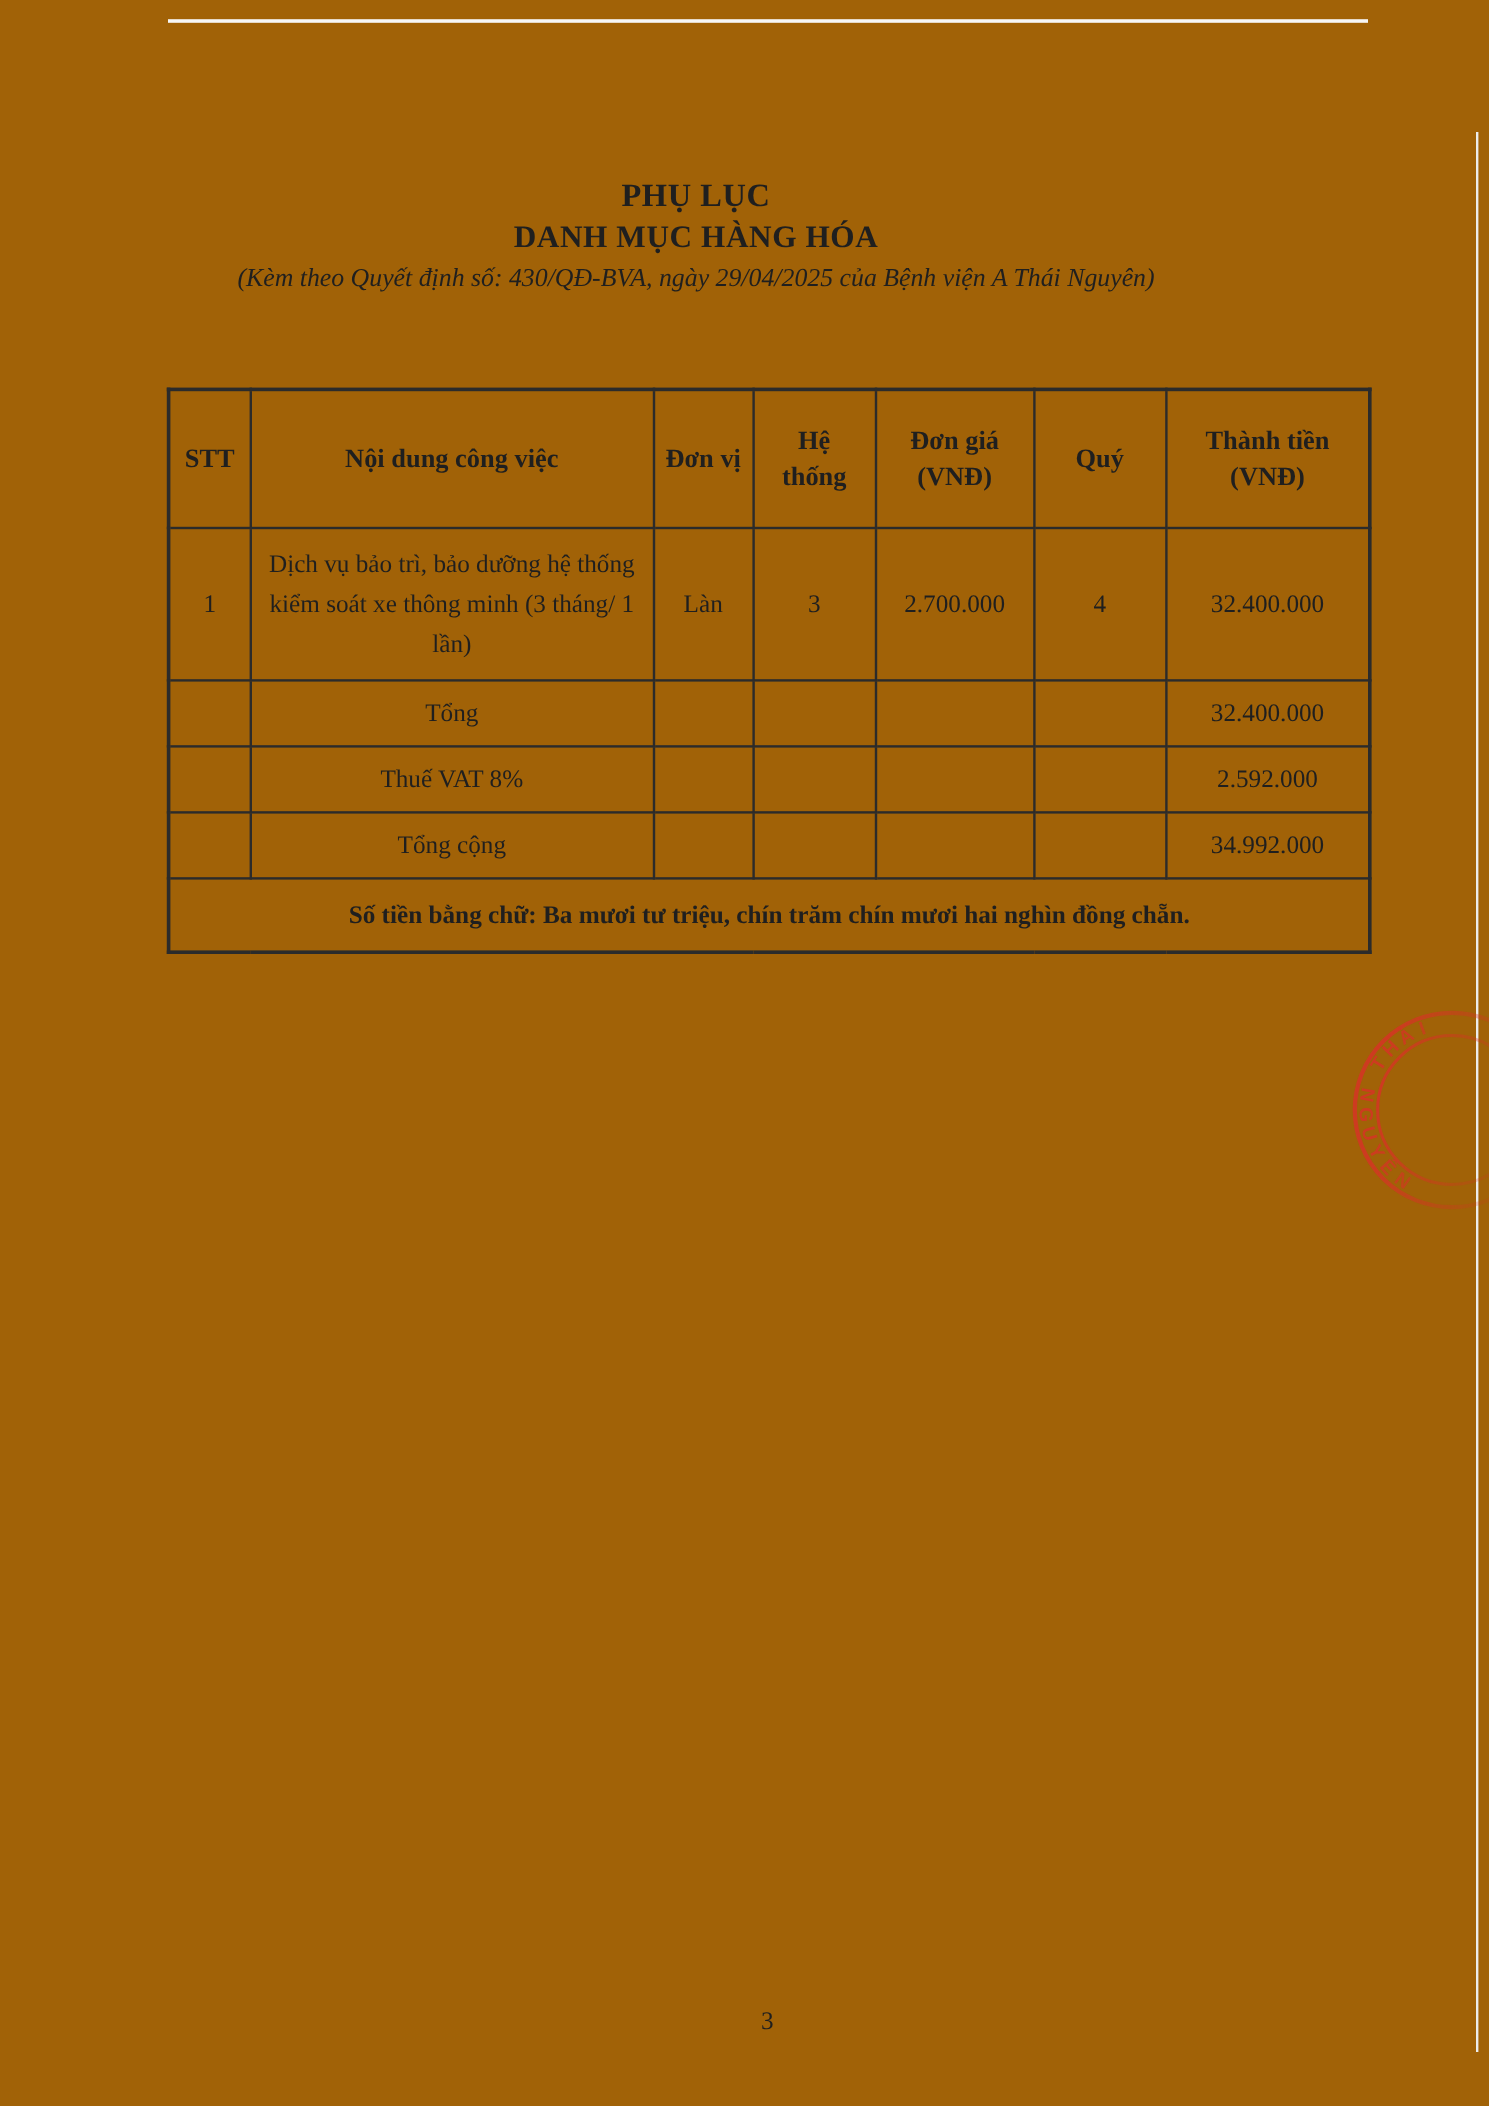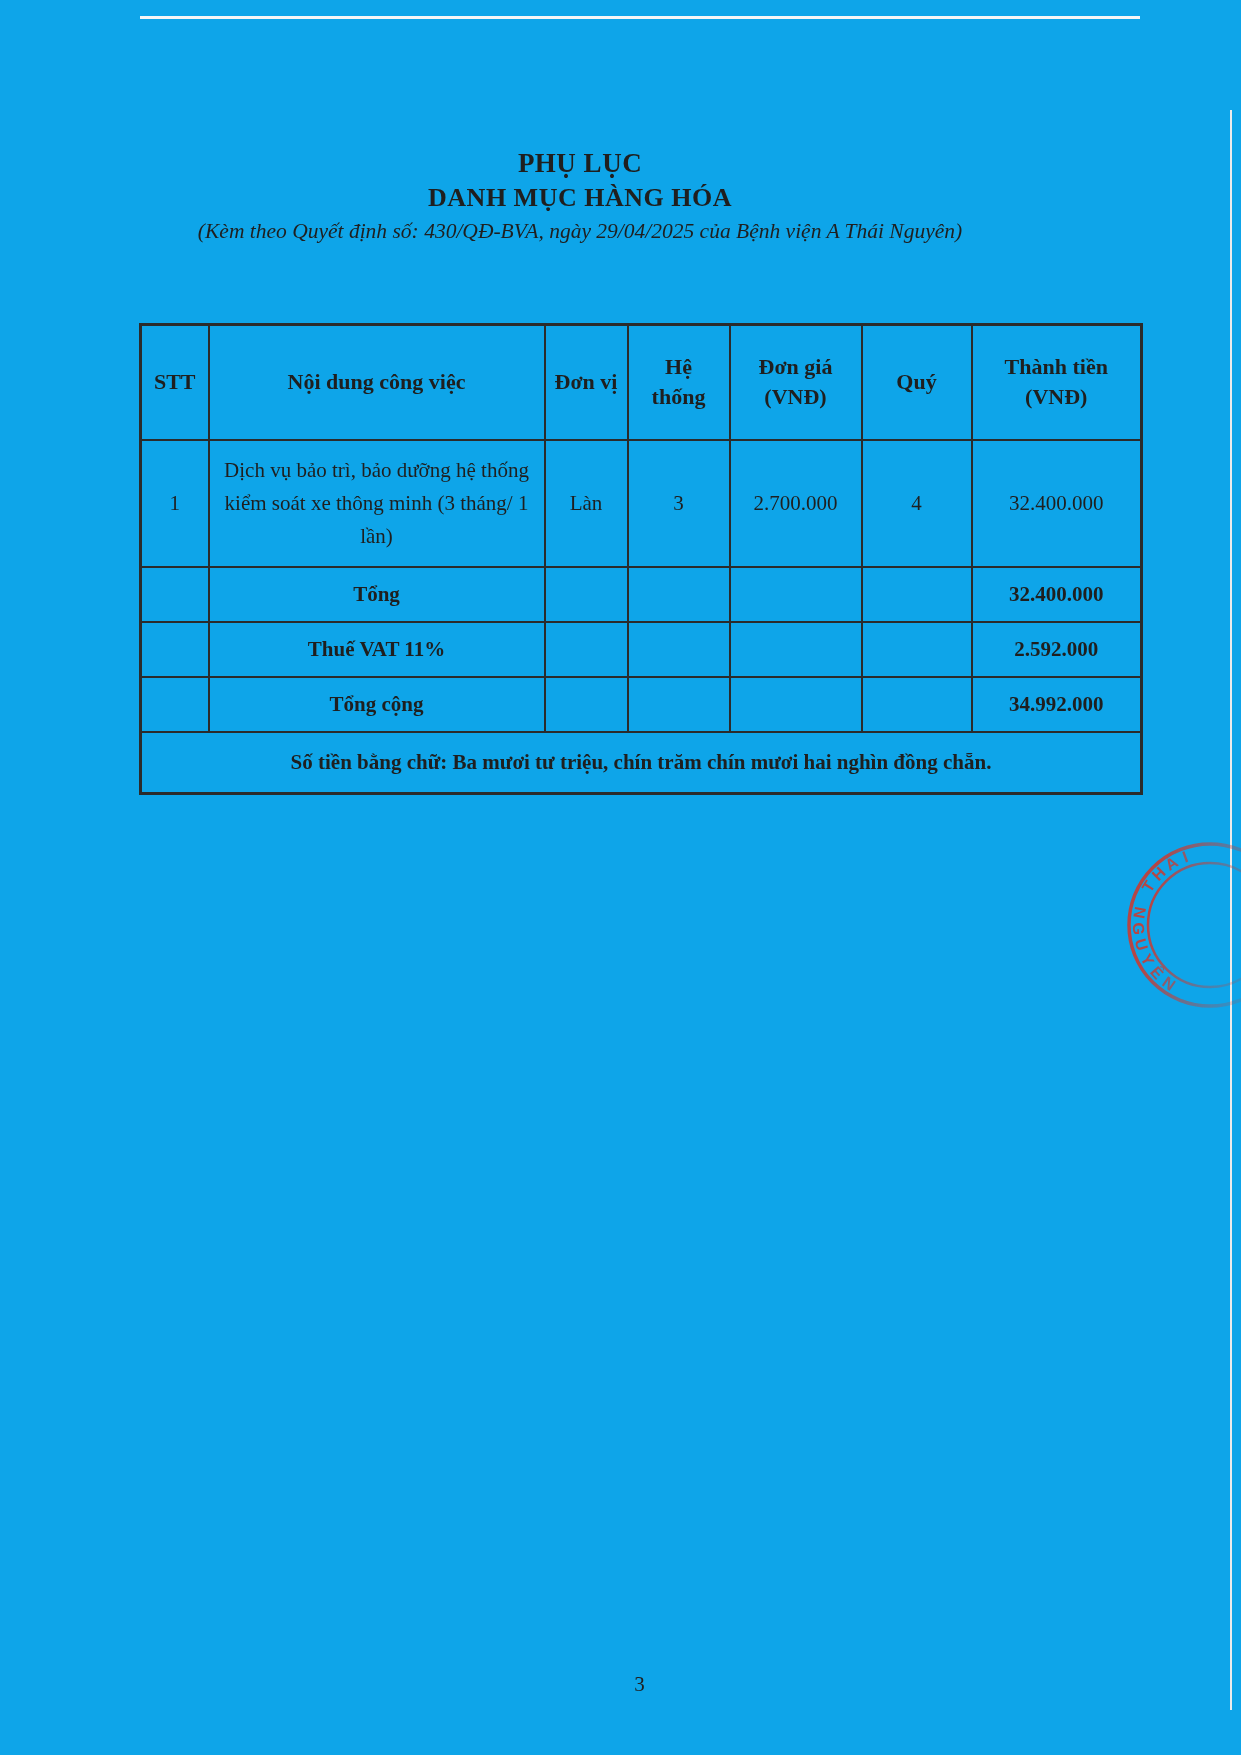--- a/index.html
+++ b/index.html
@@ -1,19 +1,19 @@
 <!DOCTYPE html>
 <html><head>
 <meta charset="utf-8">
 <style>
   html,body{margin:0;padding:0;background:#e8e8e8;}
   .page{
     position:relative;
     width:1241px;height:1755px;
-    background:#0ea5e9;
+    background:#a16207;
     overflow:hidden;
     font-family:"Liberation Serif","DejaVu Serif",serif;
     color:#1f1f1f;
   }
   
   .artifact{position:absolute;pointer-events:none;}
   .scan-line-top{left:140px;top:16px;width:1000px;height:3px;background:#f6f6f6;}
   .scan-line-right{left:1230px;top:110px;width:2px;height:1600px;background:#ececec;}
 
   .heading{position:absolute;left:130px;top:146px;width:900px;text-align:center;}
@@ -34,21 +34,21 @@
     padding:2px 8px;
     overflow:hidden;
   }
   table.goods th{font-weight:bold;font-size:22px;line-height:30px;}
   tr.hdr{height:115px;margin-top:45px;}
   tr.r1{height:127px;}
   tr.s{height:55px;}
   tr.words-row{height:62px;}
   td.left{text-align:left;padding:6px 12px;line-height:33px;}
   td.money{text-align:right;padding-right:14px;}
-  .bold{font-weight:bold;}
+  .bold{font-weight:normal;}
   td.words{font-weight:bold;text-align:center;font-size:21.5px;border-radius:26px;}
 
   .pageno{position:absolute;left:139px;top:1672px;width:1001px;text-align:center;font-size:21px;}
 
   .stamp-wrap{
     position:absolute;left:1090px;top:805px;width:240px;height:240px;
     opacity:.88;
     -webkit-mask-image:linear-gradient(100deg,rgba(0,0,0,.95) 28%,rgba(0,0,0,.4) 52%,rgba(0,0,0,.08) 70%,transparent 84%);
     mask-image:linear-gradient(100deg,rgba(0,0,0,.95) 28%,rgba(0,0,0,.4) 52%,rgba(0,0,0,.08) 70%,transparent 84%);
   }
@@ -106,21 +106,21 @@
         <td></td>
         <td class="bold">Tổng</td>
         <td></td>
         <td></td>
         <td></td>
         <td></td>
         <td class="money bold">32.400.000</td>
       </tr>
       <tr class="s">
         <td></td>
-        <td class="bold">Thuế VAT 11%</td>
+        <td class="bold">Thuế VAT 8%</td>
         <td></td>
         <td></td>
         <td></td>
         <td></td>
         <td class="money bold">2.592.000</td>
       </tr>
       <tr class="s">
         <td></td>
         <td class="bold">Tổng cộng</td>
         <td></td>

